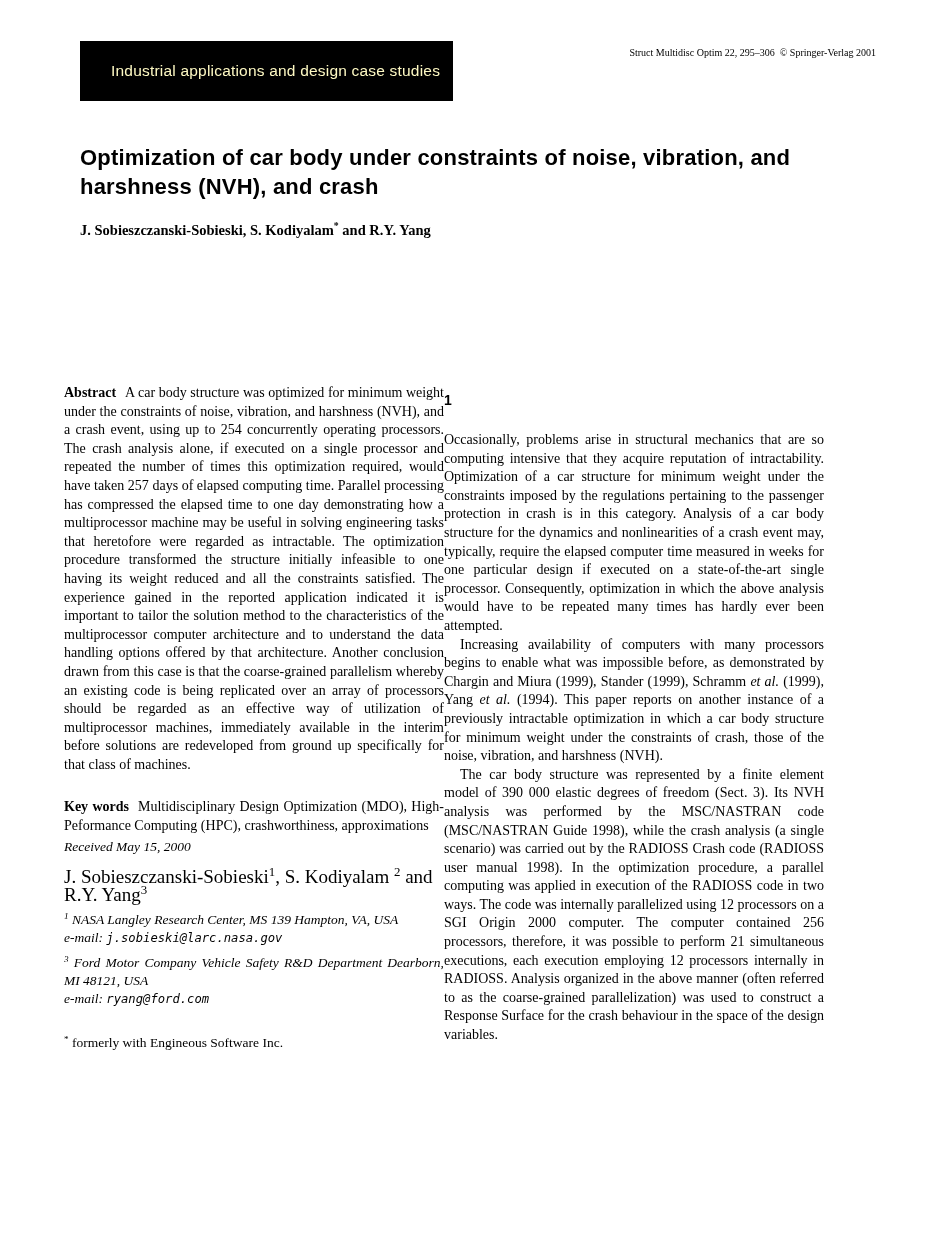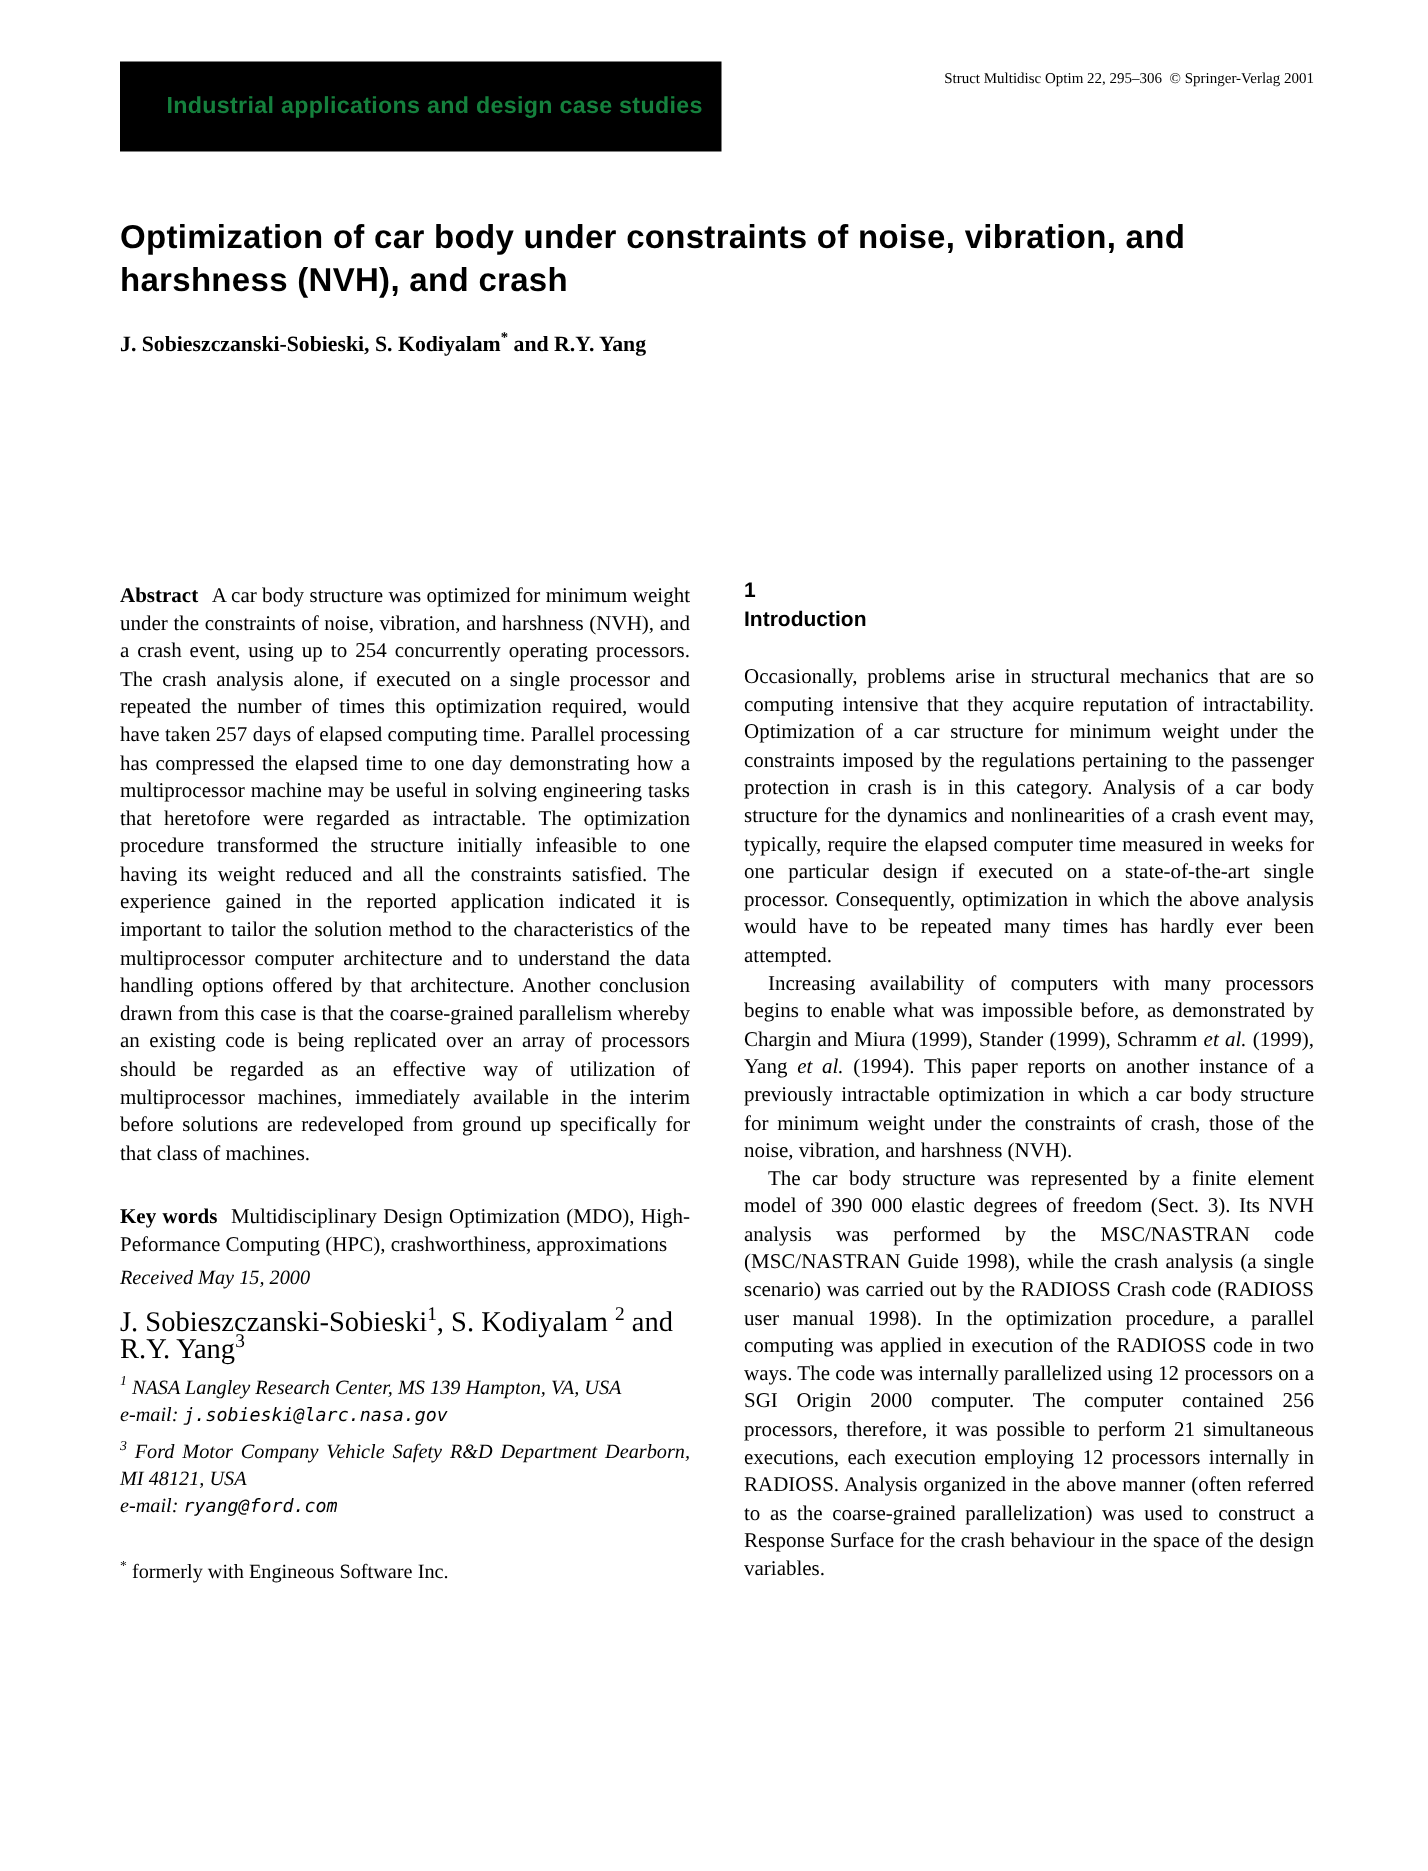--- a/index.html
+++ b/index.html
@@ -11,23 +11,23 @@
     background: #ffffff;
     color: #000000;
     font-family: "Liberation Serif", serif;
     overflow: hidden;
   }
   .banner {
     position: absolute;
     left: 80px;
     top: 41px;
     background: #000000;
-    color: #15803d;
+    color: #fef9c3;
     font-family: "Liberation Sans", sans-serif;
-    font-weight: bold;
+    font-weight: normal;
     font-size: 15.5px;
     line-height: 1;
     padding: 6px 13px 7px 13px;
     letter-spacing: 0.2px;
     white-space: pre;
   }
   .journal-ref {
     position: absolute;
     top: 47px;
     right: 76px;
@@ -47,26 +47,25 @@
   }
   .byline {
     position: absolute;
     left: 80px;
     top: 222px;
     font-weight: bold;
     font-size: 14.5px;
   }
   .columns {
     position: absolute;
-    left: 80px;
+    left: 64px;
     top: 384px;
     width: 796px;
     display: flex;
-    gap: 36px;
-    align-items: flex-end;
+    align-items: center;
   }
   .col { width: 380px; }
   .para {
     font-size: 14px;
     line-height: 18.6px;
     text-align: justify;
   }
   .para.indent { text-indent: 16px; }
   .label { font-weight: bold; margin-right: 9px; }
   .keywords { margin-top: 24px; }
@@ -140,21 +139,20 @@
       <p class="affil"><sup>3</sup><span> Ford Motor Company Vehicle Safety R&amp;D Department Dearborn, MI 48121, USA</span><br><span>e-mail: </span><span class="tt">ryang@ford.com</span></p>
 
       <p class="footnote"><sup>*</sup><span> formerly with Engineous Software Inc.</span></p>
 
     </div>
 
     <div class="col">
 
       <div class="section-heading">
         <div class="sec-num">1</div>
-        <div class="sec-title">Introduction</div>
       </div>
 
       <p class="para">Occasionally, problems arise in structural mechanics that are so computing intensive that they acquire reputation of intractability. Optimization of a car structure for minimum weight under the constraints imposed by the regulations pertaining to the passenger protection in crash is in this category. Analysis of a car body structure for the dynamics and nonlinearities of a crash event may, typically, require the elapsed computer time measured in weeks for one particular design if executed on a state-of-the-art single processor. Consequently, optimization in which the above analysis would have to be repeated many times has hardly ever been attempted.</p>
 
       <p class="para indent"><span>Increasing availability of computers with many processors begins to enable what was impossible before, as demonstrated by Chargin and Miura (1999), Stander (1999), Schramm </span><i>et al.</i><span> (1999), Yang </span><i>et al.</i><span> (1994). This paper reports on another instance of a previously intractable optimization in which a car body structure for minimum weight under the constraints of crash, those of the noise, vibration, and harshness (NVH).</span></p>
 
       <p class="para indent">The car body structure was represented by a finite element model of 390 000 elastic degrees of freedom (Sect. 3). Its NVH analysis was performed by the MSC/NASTRAN code (MSC/NASTRAN Guide 1998), while the crash analysis (a single scenario) was carried out by the RADIOSS Crash code (RADIOSS user manual 1998). In the optimization procedure, a parallel computing was applied in execution of the RADIOSS code in two ways. The code was internally parallelized using 12 processors on a SGI Origin 2000 computer. The computer contained 256 processors, therefore, it was possible to perform 21 simultaneous executions, each execution employing 12 processors internally in RADIOSS. Analysis organized in the above manner (often referred to as the coarse-grained parallelization) was used to construct a Response Surface for the crash behaviour in the space of the design variables.</p>
 
 
     </div>

